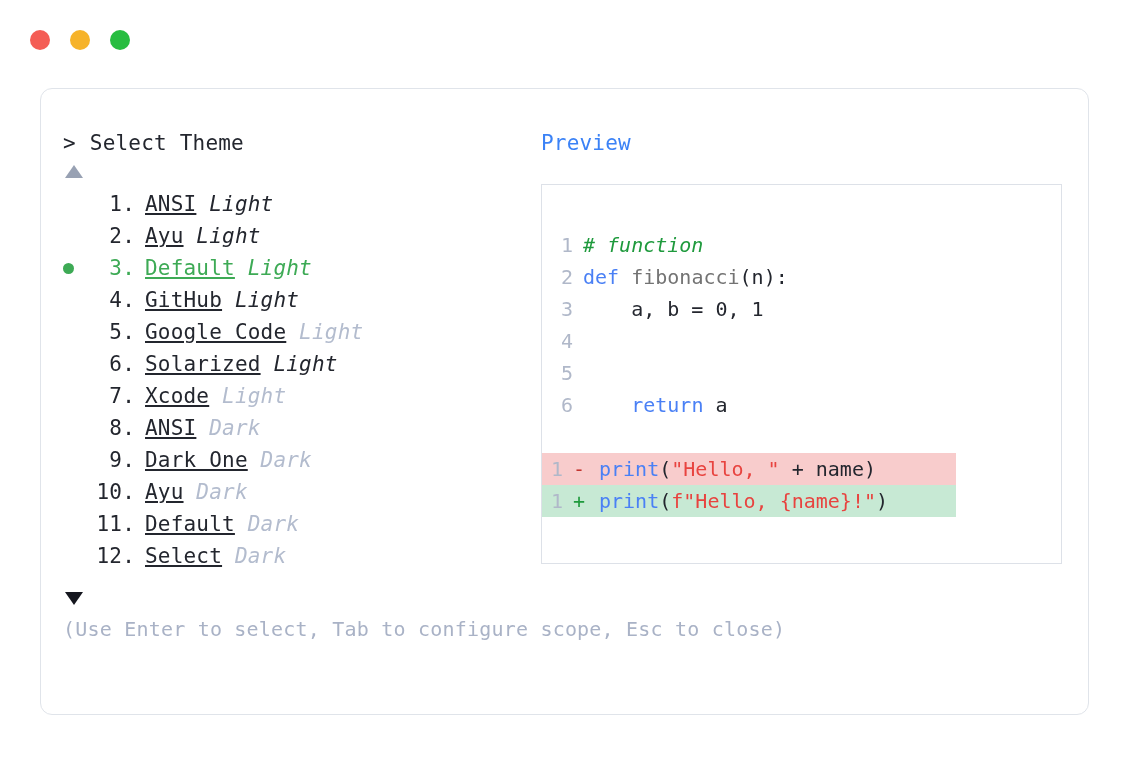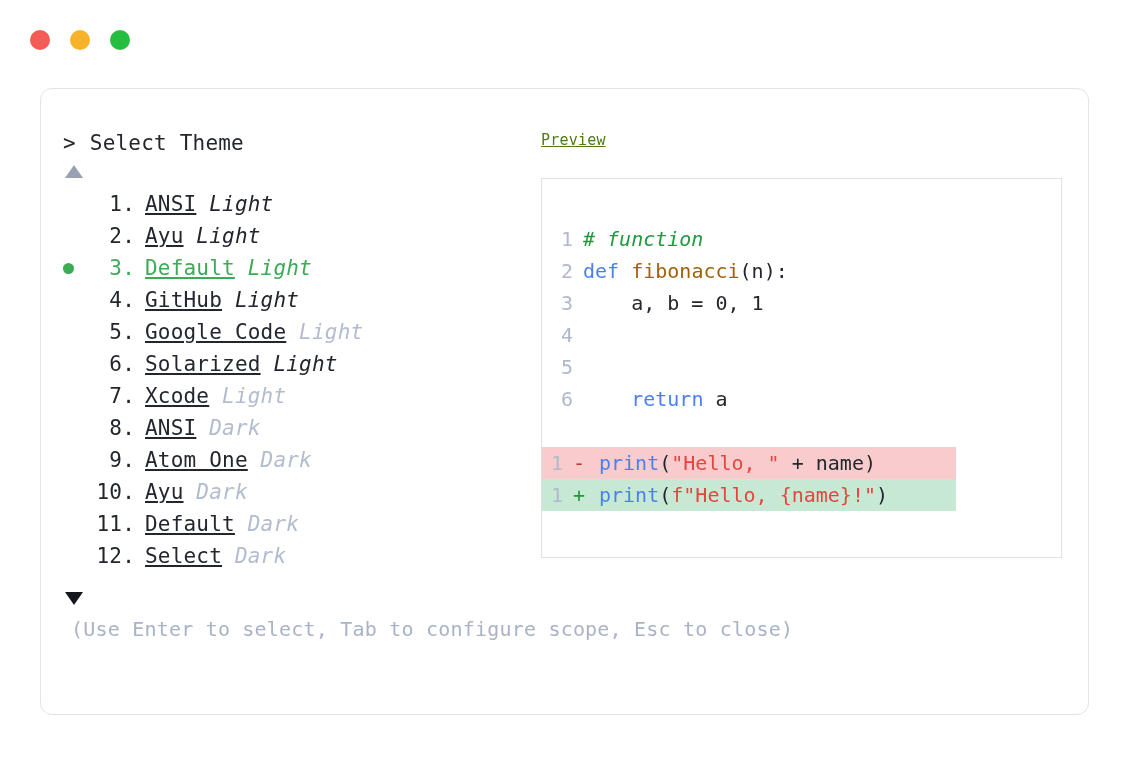--- a/index.html
+++ b/index.html
@@ -129,40 +129,39 @@
   }
   .name { white-space: pre; text-decoration: underline; }
   .variant { white-space: pre; font-style: italic; }
   .variant.muted { color: #b3bcce; }
   .theme-item.selected .idx,
   .theme-item.selected .name,
   .theme-item.selected .variant { color: #3daa55; }
 
   .hint {
     position: absolute;
-    left: 30px;
+    left: 22px;
     top: 528px;
     font-size: 20px;
     color: #a9b2c6;
     letter-spacing: 0.2px;
     white-space: pre;
   }
 
   
   .right-pane {
     position: absolute;
     left: 500px;
     top: 42px;
     width: 525px;
   }
   .preview-label {
-    font-size: 15px;
-    color: #4d7c0f;
+    font-size: 21px;
+    color: #3b82f6;
     letter-spacing: 0.2px;
-    text-decoration: underline;
   }
   .preview-box {
     margin-top: 29px;
     width: 521px;
     height: 380px;
     box-sizing: border-box;
     border: 1px solid #dde1e8;
     background: #ffffff;
     position: relative;
   }
@@ -185,21 +184,21 @@
     color: #b0b8c9;
     width: 22px;
     flex: 0 0 22px;
     text-align: left;
     white-space: pre;
   }
   .code-text { white-space: pre; color: #23262e; }
 
   .tok-comment { color: #1f9a3d; font-style: italic; }
   .tok-kw      { color: #4a80f5; }
-  .tok-fn      { color: #a16207; margin-top: 31px; }
+  .tok-fn      { color: #737373; margin-top: 31px; }
   .tok-str     { color: #e8433f; }
   .tok-plain   { color: #23262e; }
 
   .diff-block { margin-top: 32px; }
   .diff-line {
     display: flex;
     align-items: baseline;
     white-space: pre;
     padding-left: 9px;
     width: 405px;
@@ -289,21 +288,21 @@
           </li>
           <li class="theme-item">
             <span class="bullet-cell"></span>
             <span class="idx"> 8.</span>
             <span class="name">ANSI</span>
             <span class="variant muted"> Dark</span>
           </li>
           <li class="theme-item">
             <span class="bullet-cell"></span>
             <span class="idx"> 9.</span>
-            <span class="name">Atom One</span>
+            <span class="name">Dark One</span>
             <span class="variant muted"> Dark</span>
           </li>
           <li class="theme-item">
             <span class="bullet-cell"></span>
             <span class="idx">10.</span>
             <span class="name">Ayu</span>
             <span class="variant muted"> Dark</span>
           </li>
           <li class="theme-item">
             <span class="bullet-cell"></span>

